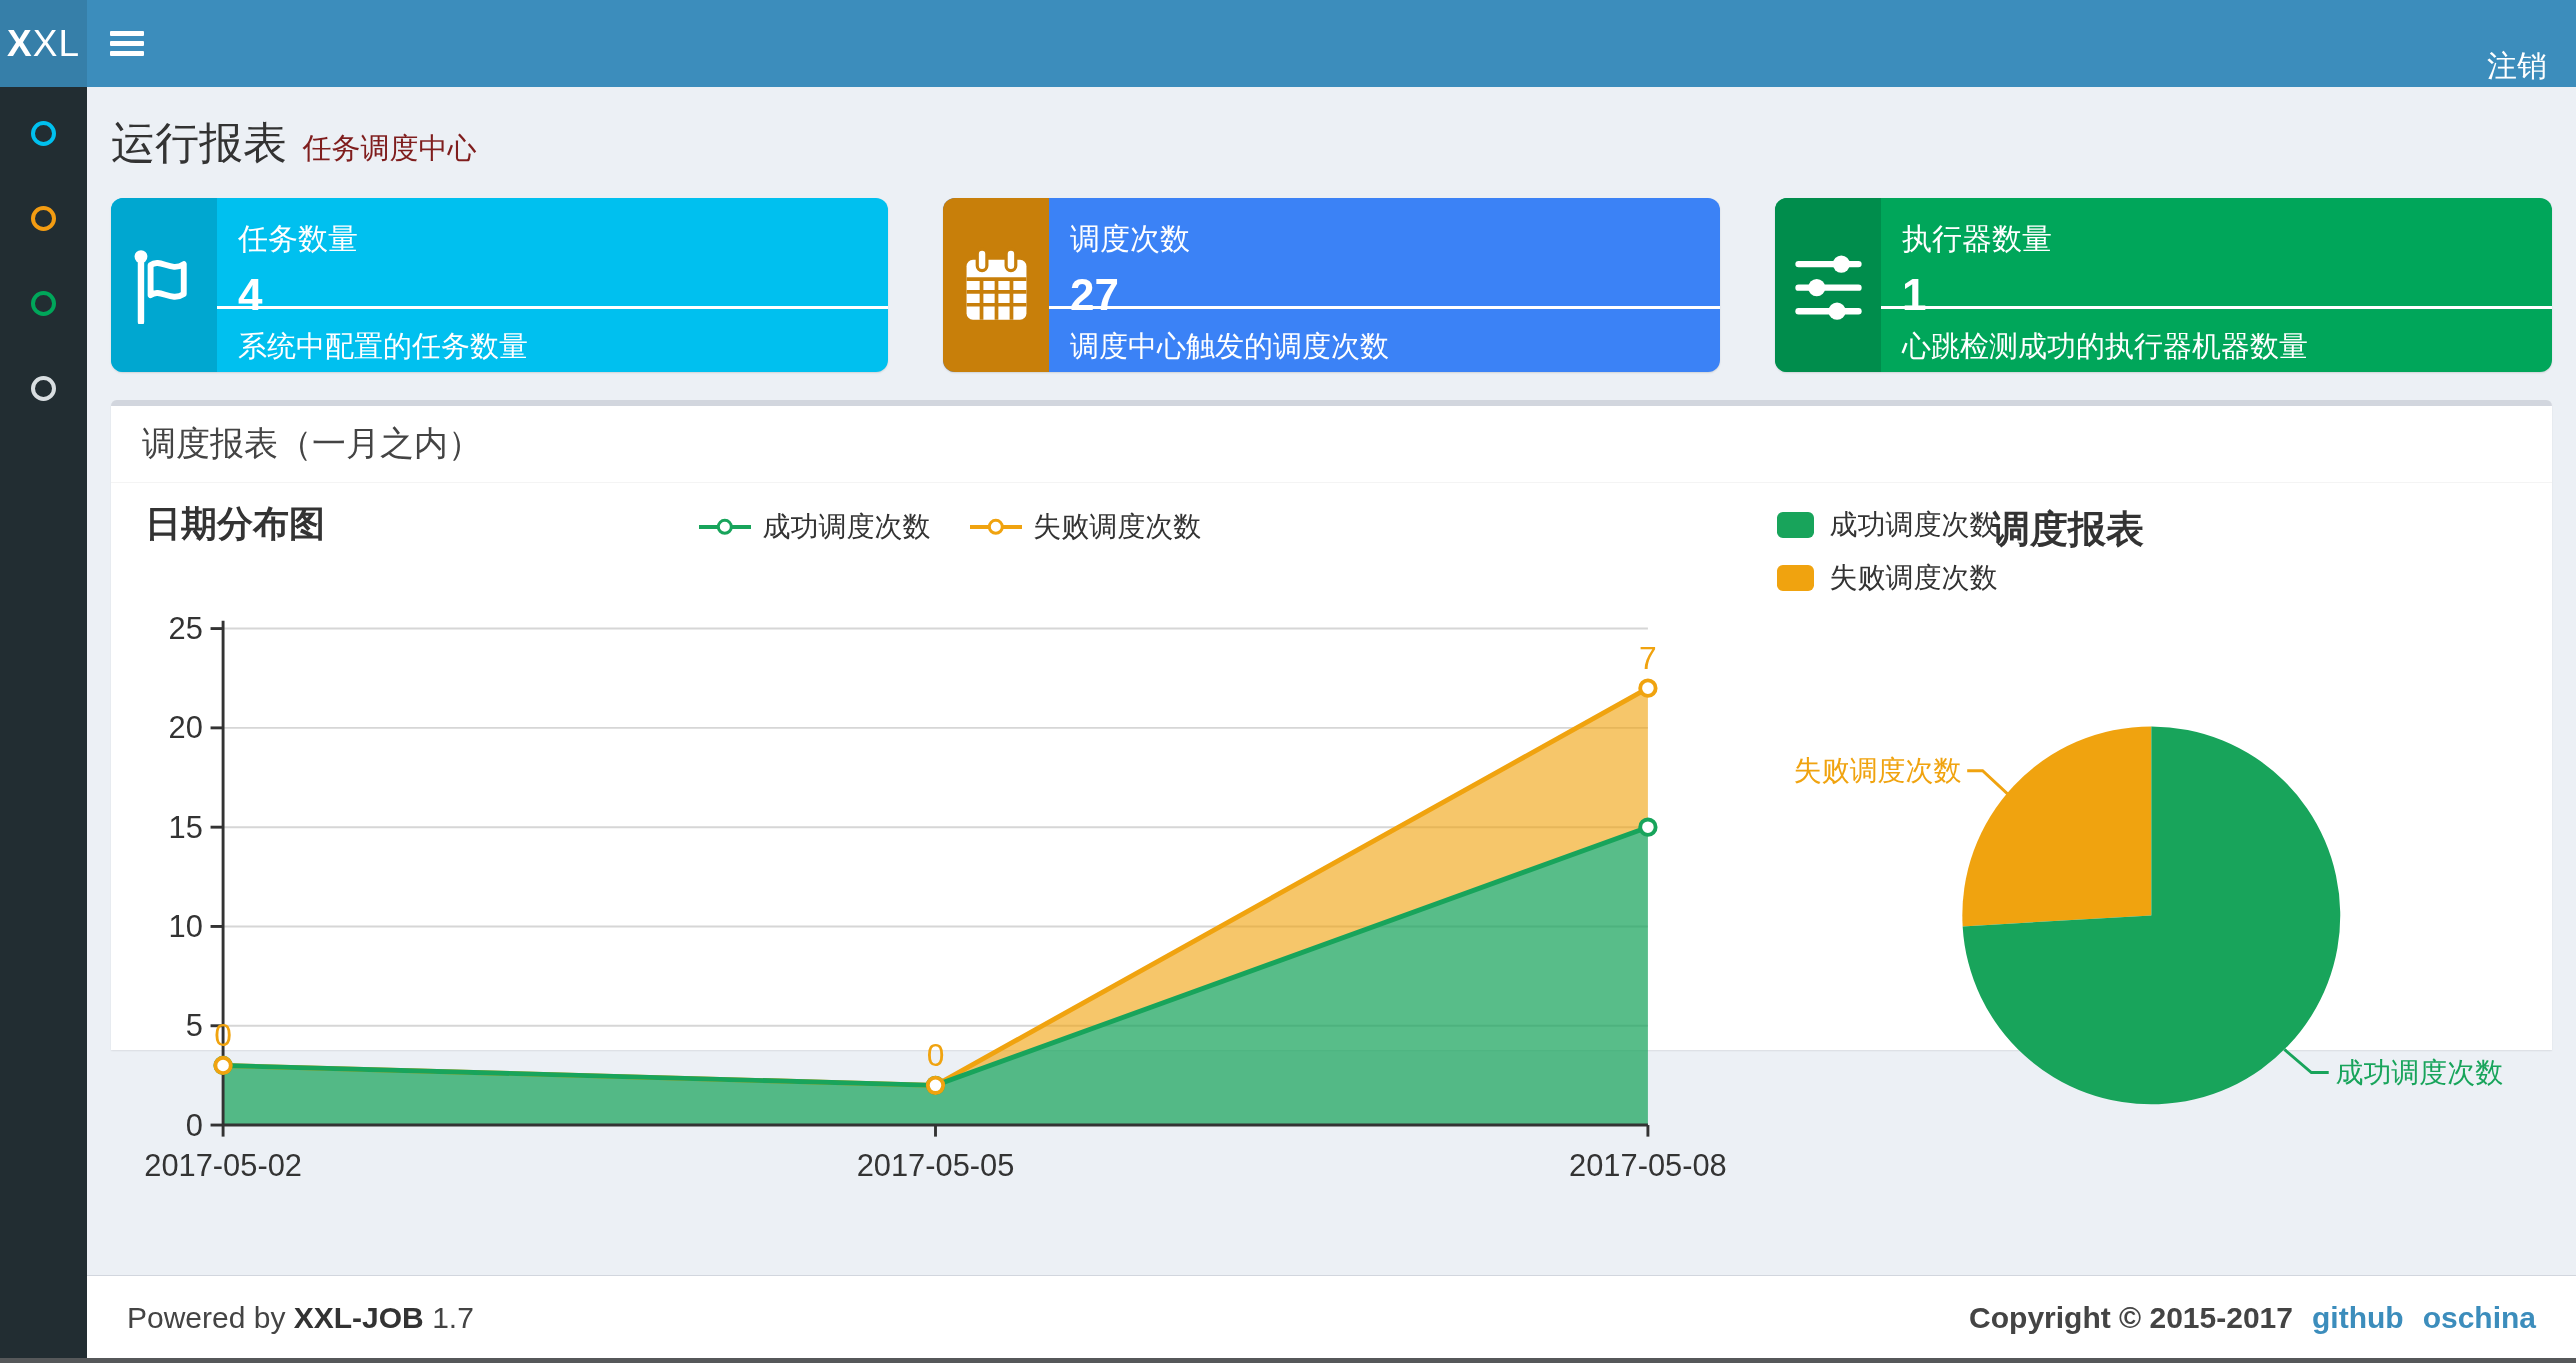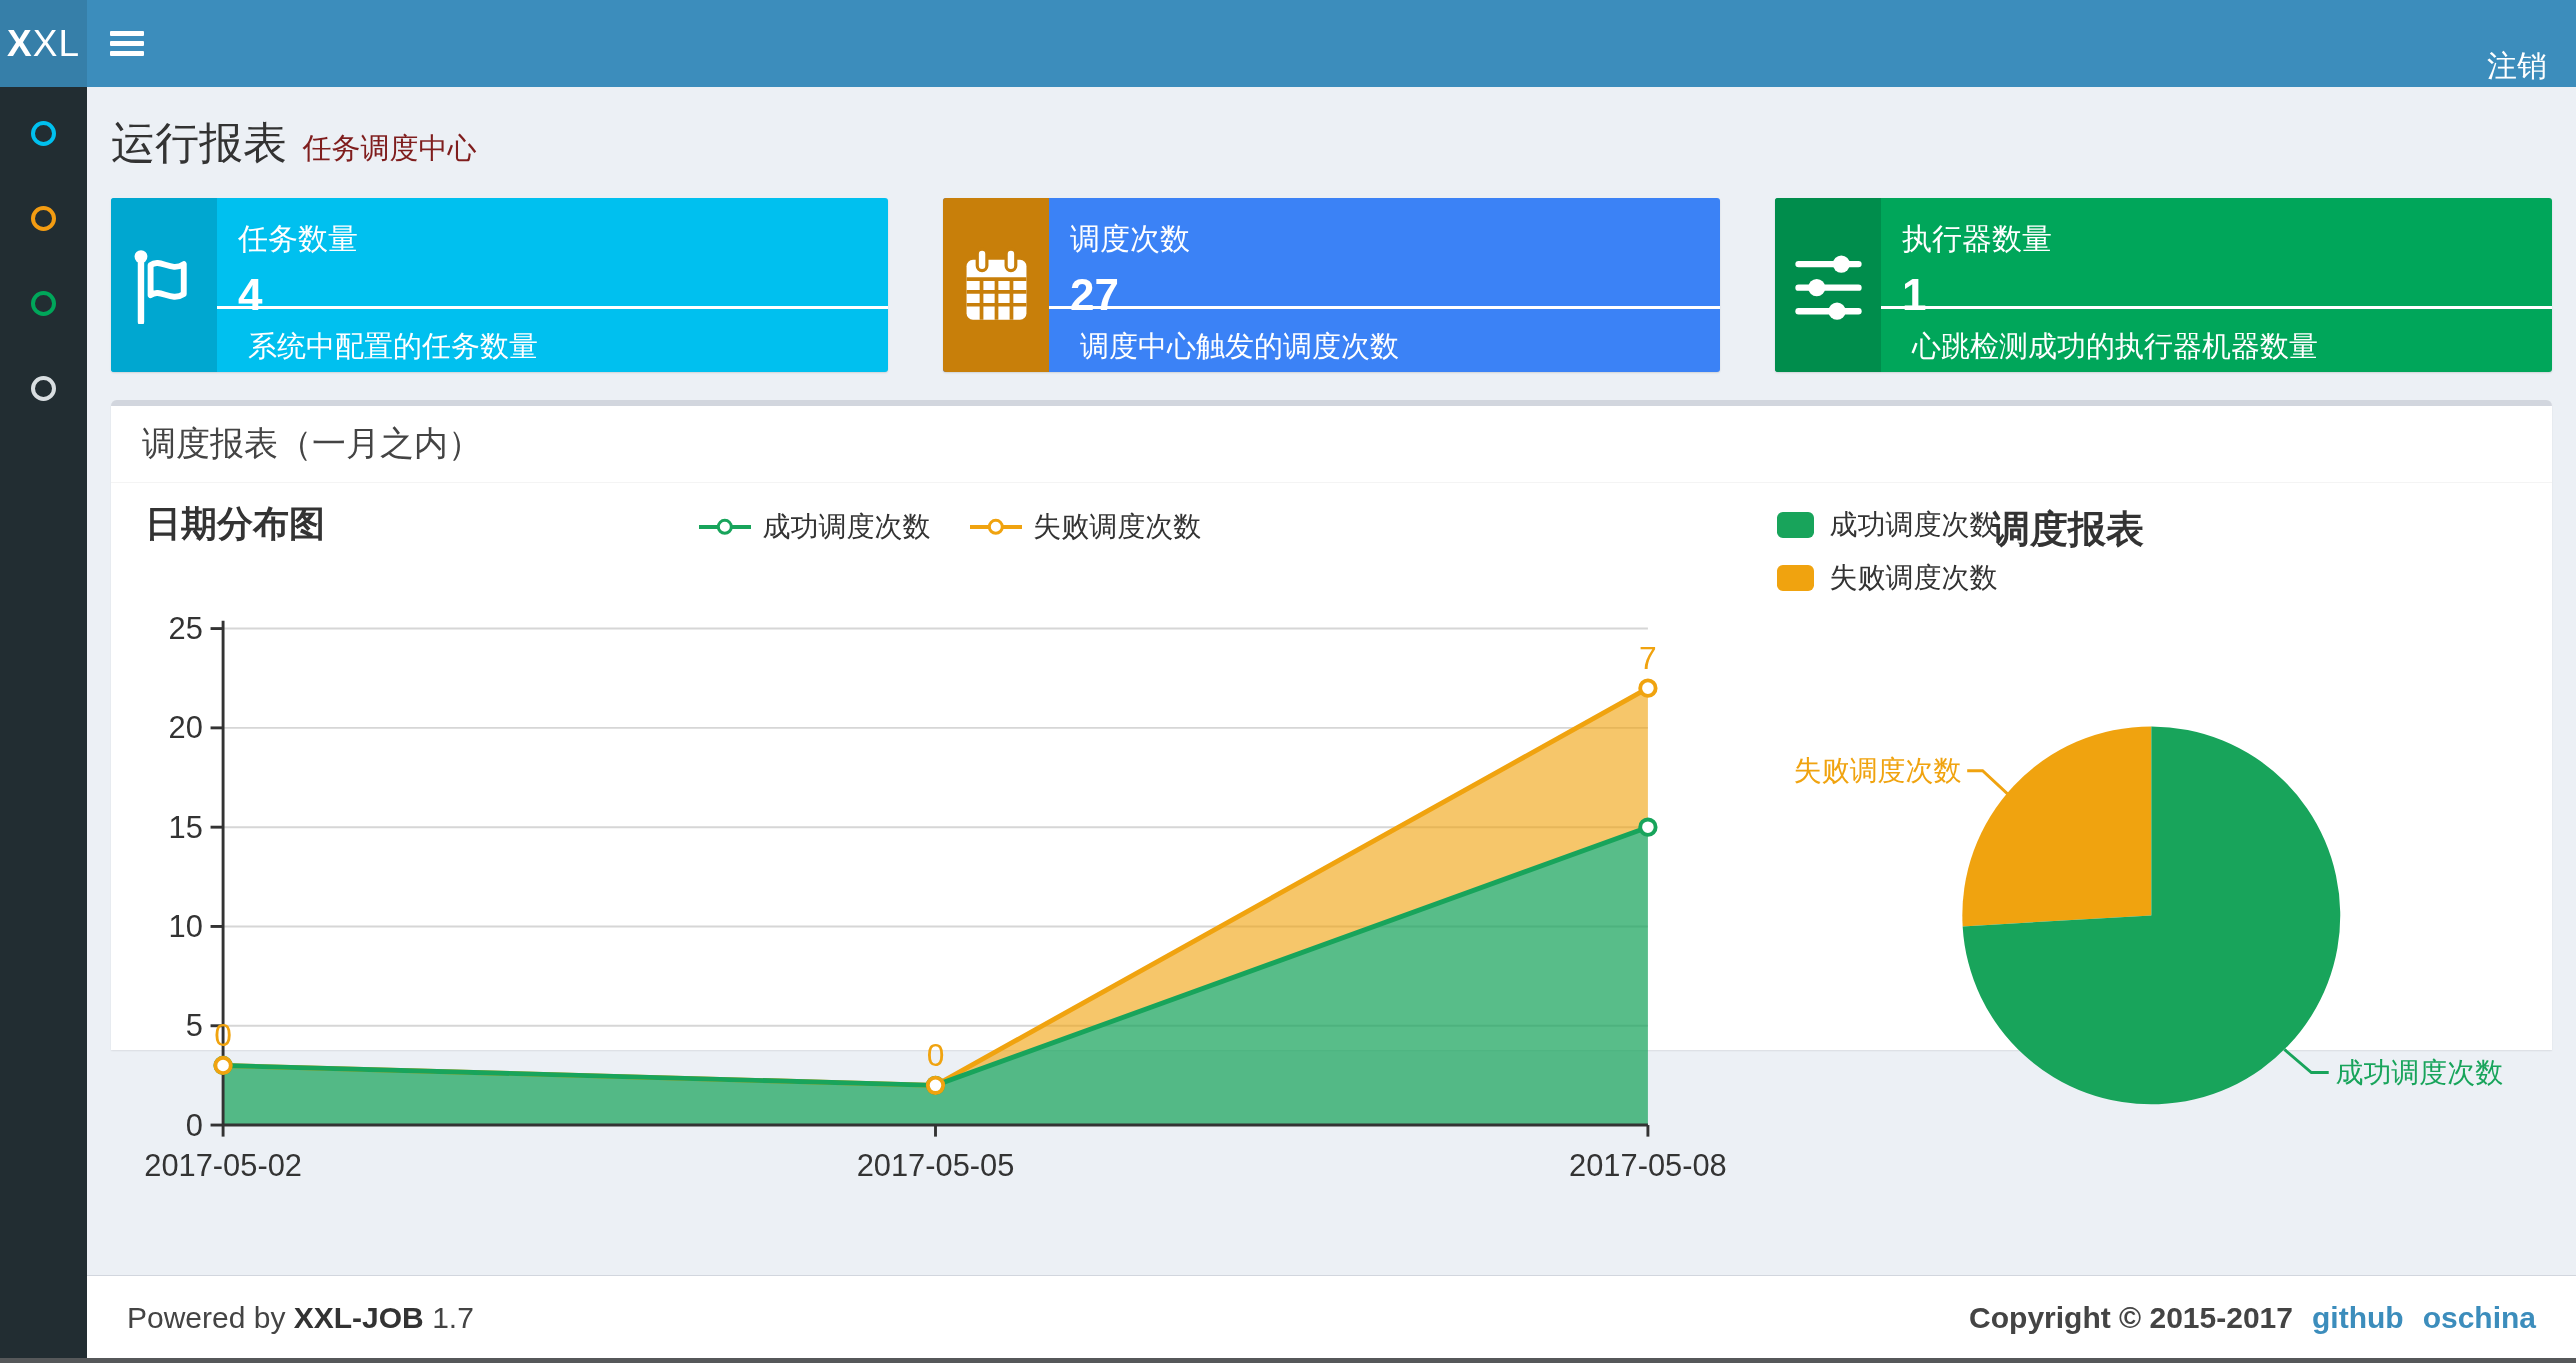--- a/index.html
+++ b/index.html
@@ -24,28 +24,28 @@
   .side-item:first-child { margin-top:3.9px; }
   .circle-o { width:25px; height:25px; border:4.8px solid; border-radius:50%; }
 
   
   .content-header { position:absolute; left:111px; top:114px; display:flex; align-items:baseline; gap:15.4px; }
   .page-title { font-size:44px; color:#333; font-weight:500; }
   .page-subtitle { font-size:29px; color:#7f1d1d; }
 
   
   .stat-row { position:absolute; left:111px; top:198px; width:2441px; height:174px; display:flex; gap:55px; }
-  .small-box { flex:1; display:flex; border-radius:3px; overflow:hidden; color:#fff;
+  .small-box { flex:1; display:flex; border-radius:12px; overflow:hidden; color:#fff;
                box-shadow:0 1px 1.9px rgba(0,0,0,.12); }
   .sb-icon { width:106px; display:flex; align-items:center; justify-content:center; flex-shrink:0; }
   .sb-body { flex:1; position:relative; padding-top:21px; }
   .sb-label { font-size:30px; padding-left:21px; }
   .sb-number { font-size:44px; font-weight:bold; padding-left:21px; margin-top:9.6px; }
   .sb-hr { position:absolute; left:0; right:0; top:108px; height:2.9px; background:#fff; }
-  .sb-sub { position:absolute; left:0; right:0; top:125px; padding-left:31px; font-size:29px;
+  .sb-sub { position:absolute; left:0; right:0; top:125px; padding-left:21px; font-size:29px;
             height:48px; display:flex; align-items:center; }
 
   
   .panel { position:absolute; left:111px; top:400px; width:2441px; height:650px; background:#fff;
            border-top:6.7px solid #d2d6de; border-radius:5.8px 5.8px 0 0; box-shadow:0 1px 1.9px rgba(0,0,0,.08); }
   .panel-header { height:77px; border-bottom:1.9px solid #f4f4f4; display:flex; align-items:center; padding-left:31px; }
   .panel-title { font-size:34px; color:#444; }
 
   .chart-title-left { position:absolute; left:34px; top:94px; font-size:36px; font-weight:bold; color:#333; }
   .line-legend { position:absolute; left:588px; top:102px; display:flex; gap:39px; }

